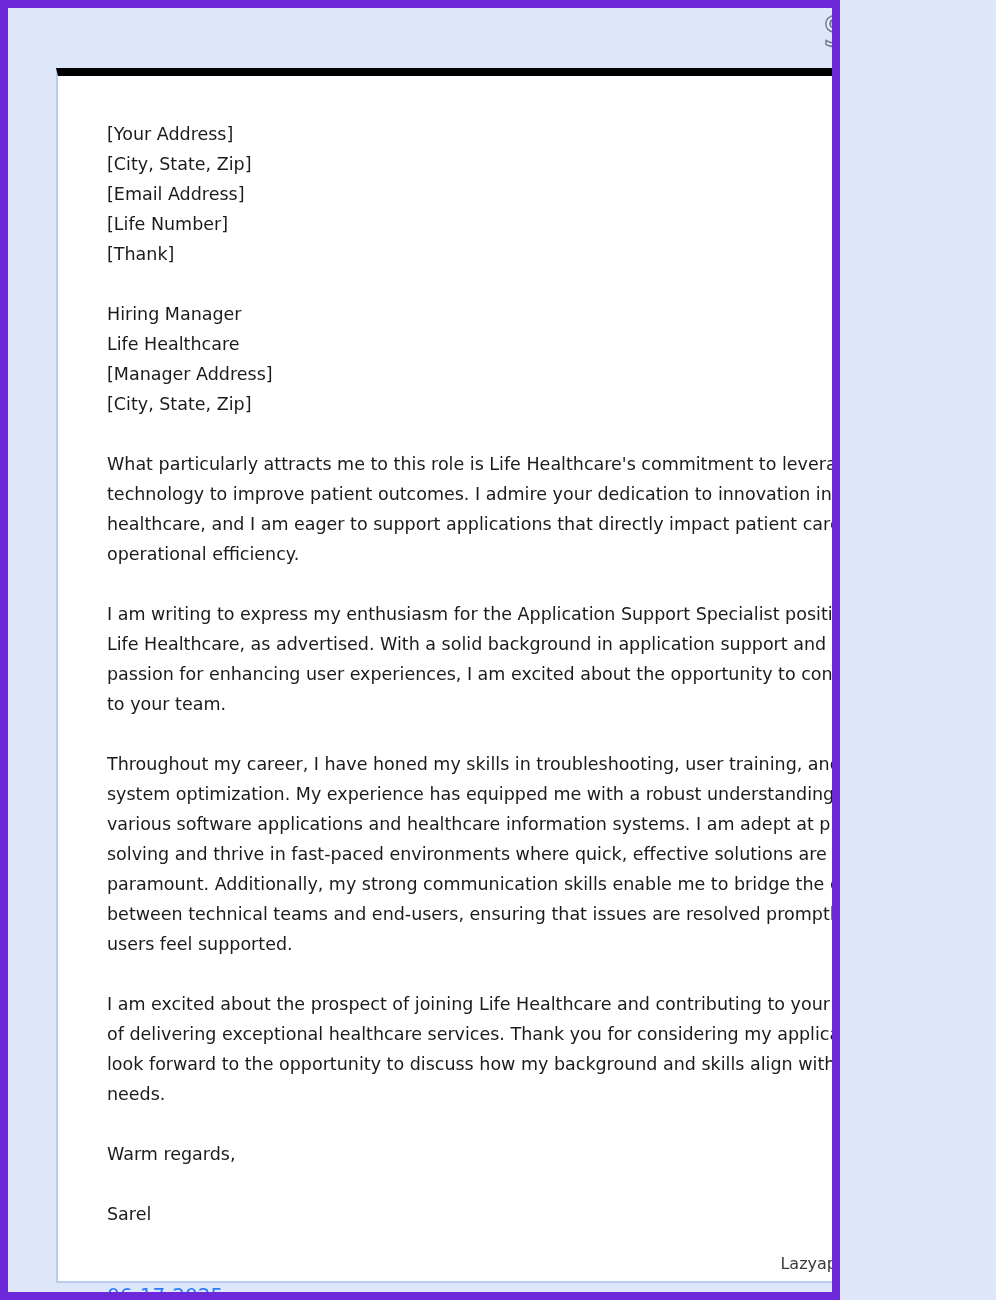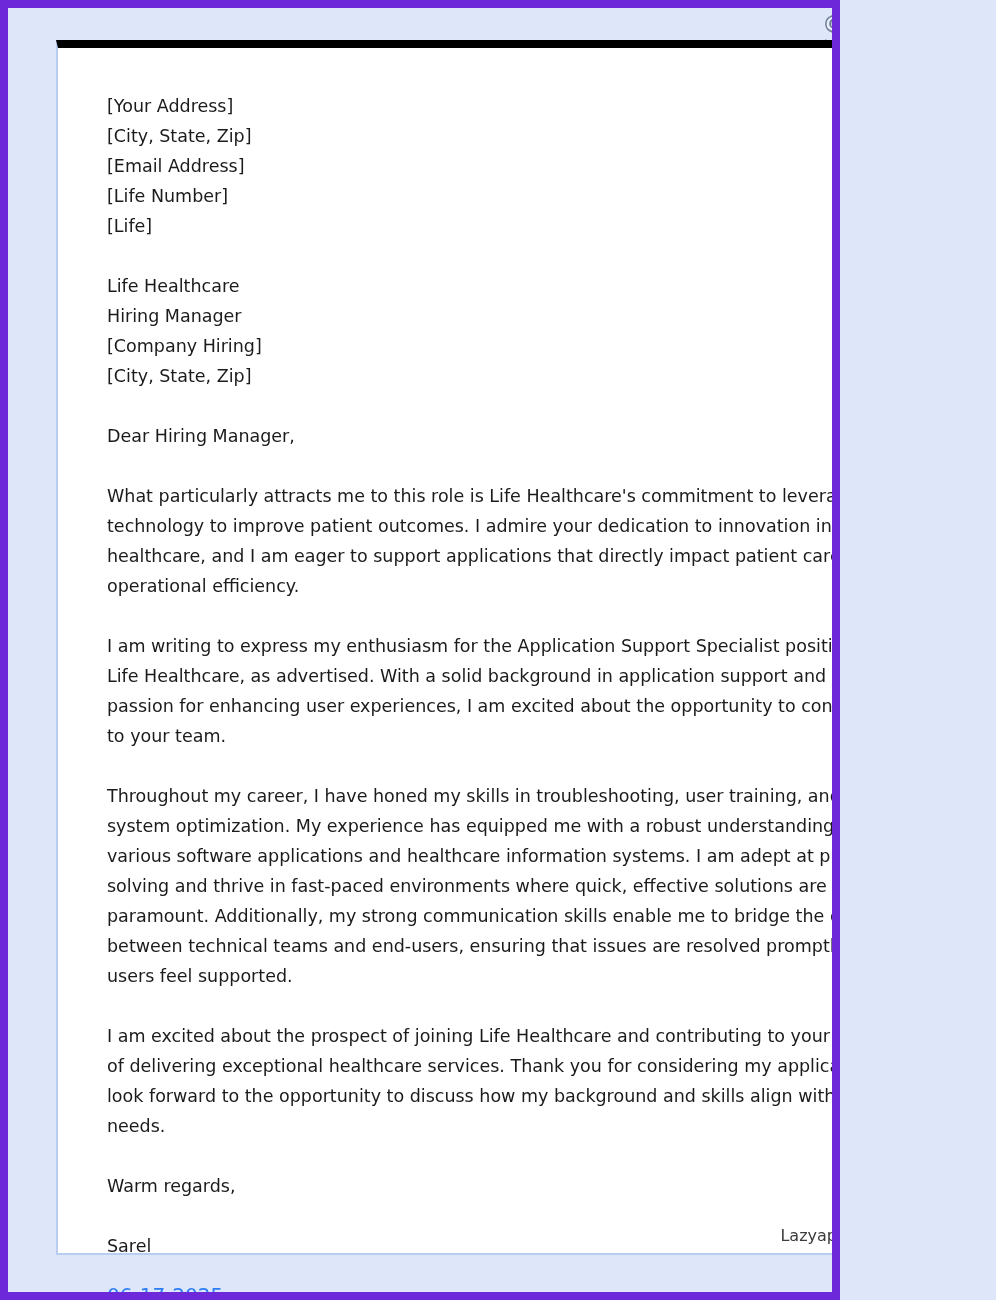--- a/index.html
+++ b/index.html
@@ -53,21 +53,21 @@
     text-shadow:
       1px 1px 0 #8d99ac,
       2px 2px 0 #b7c0cf;
     white-space: nowrap;
   }
 
   
   #letter-sheet {
     position: absolute;
     left: 48px;
-    top: 32px;
+    top: 60px;
     width: 897px;
     height: 1215px;
     background: #ffffff;
     border-top: 8px solid #000000;
     border-left: 2px solid #b9cdf2;
     border-right: 2px solid #b9cdf2;
     border-bottom: 2px solid #b9cdf2;
     overflow: hidden;
   }
 
@@ -121,31 +121,30 @@
 
   <div id="letter-sheet">
 
     <div id="letter-body">
 
       <div class="block">
         <div class="addr-line">[Your Address]</div>
         <div class="addr-line">[City, State, Zip]</div>
         <div class="addr-line">[Email Address]</div>
         <div class="addr-line">[Life Number]</div>
-        <div class="addr-line">[Life]</div>
+        <div class="addr-line">[Thank]</div>
       </div>
 
       <div class="block">
+        <div class="addr-line">Hiring Manager</div>
         <div class="addr-line">Life Healthcare</div>
-        <div class="addr-line">Hiring Manager</div>
-        <div class="addr-line">[Company Hiring]</div>
+        <div class="addr-line">[Manager Address]</div>
         <div class="addr-line">[City, State, Zip]</div>
       </div>
 
-      <div class="para">Dear Hiring Manager,</div>
 
       <div class="para">What particularly attracts me to this role is Life Healthcare's commitment to leveraging technology to improve patient outcomes. I admire your dedication to innovation in healthcare, and I am eager to support applications that directly impact patient care and operational efficiency.</div>
       <div class="para">I am writing to express my enthusiasm for the Application Support Specialist position at Life Healthcare, as advertised. With a solid background in application support and a passion for enhancing user experiences, I am excited about the opportunity to contribute to your team.</div>
       <div class="para">Throughout my career, I have honed my skills in troubleshooting, user training, and system optimization. My experience has equipped me with a robust understanding of various software applications and healthcare information systems. I am adept at problem-solving and thrive in fast-paced environments where quick, effective solutions are paramount. Additionally, my strong communication skills enable me to bridge the gap between technical teams and end-users, ensuring that issues are resolved promptly and users feel supported.</div>
       <div class="para">I am excited about the prospect of joining Life Healthcare and contributing to your mission of delivering exceptional healthcare services. Thank you for considering my application. I look forward to the opportunity to discuss how my background and skills align with your needs.</div>
 
       <div class="para">Warm regards,</div>
       <div class="signature">Sarel</div>
 
     </div>

